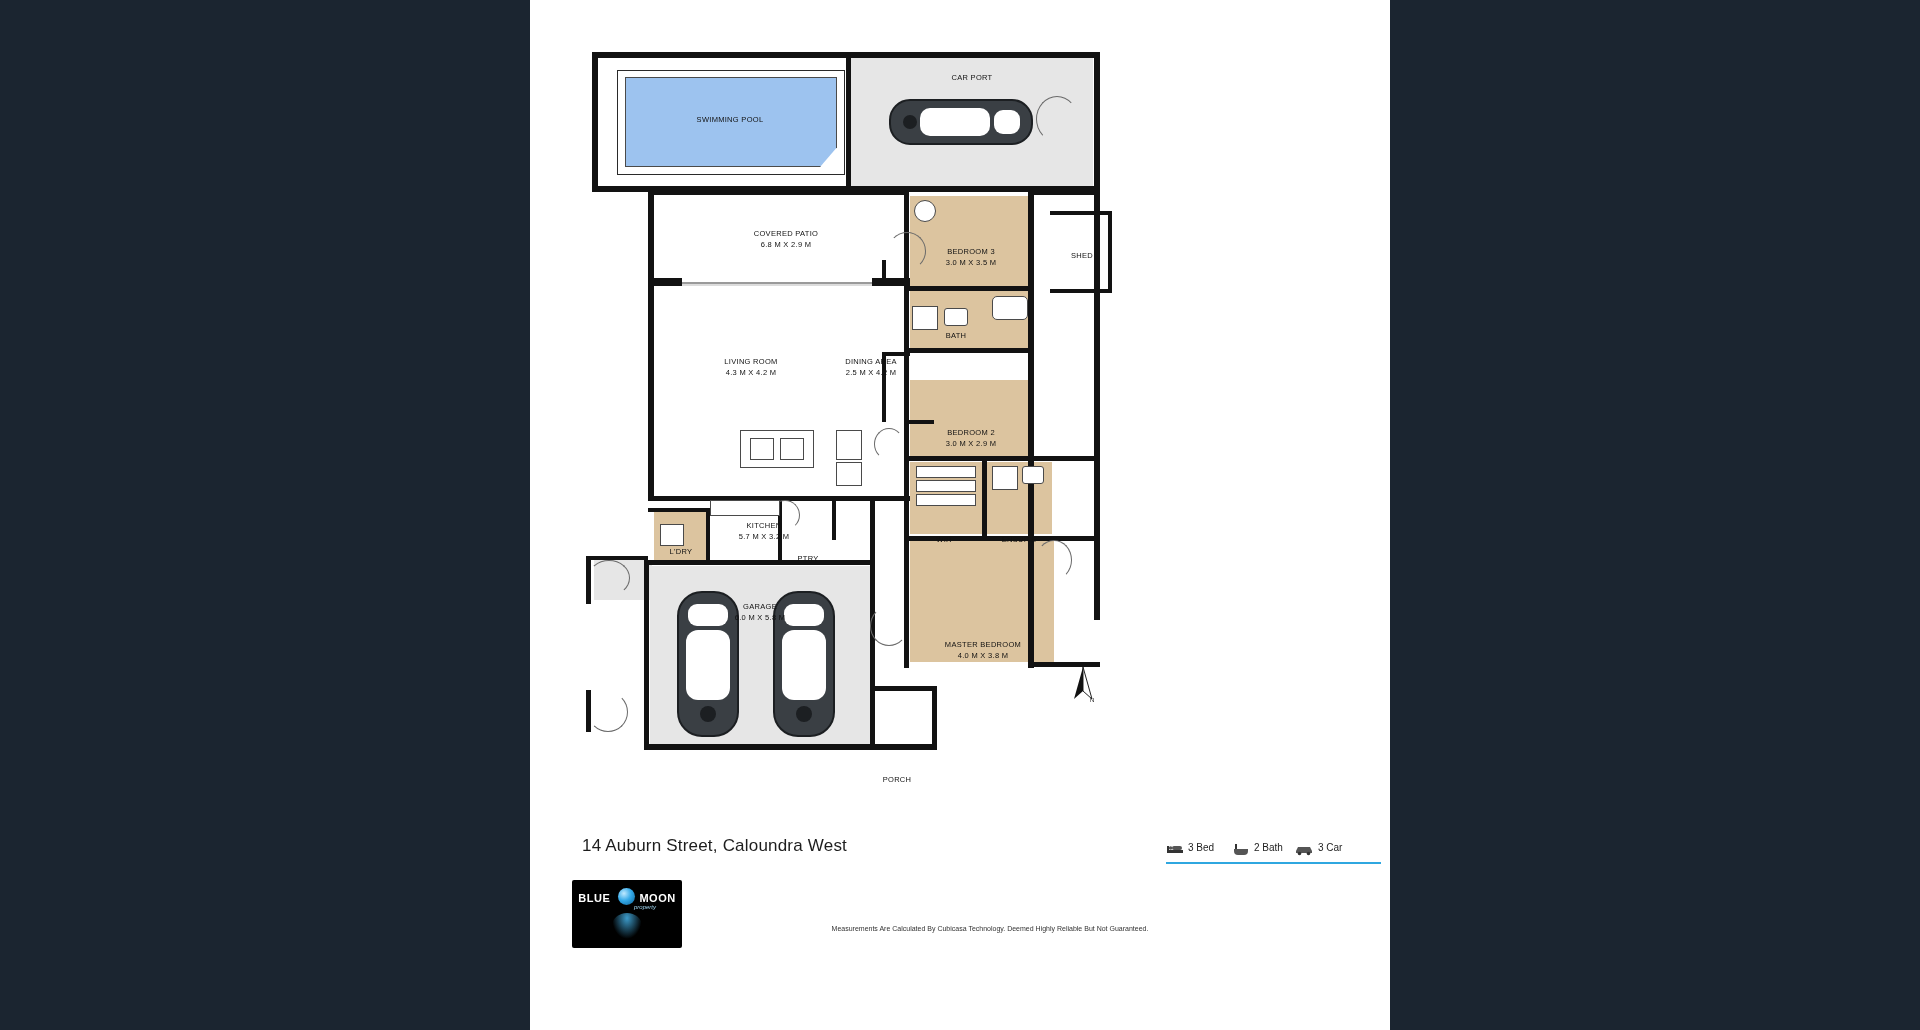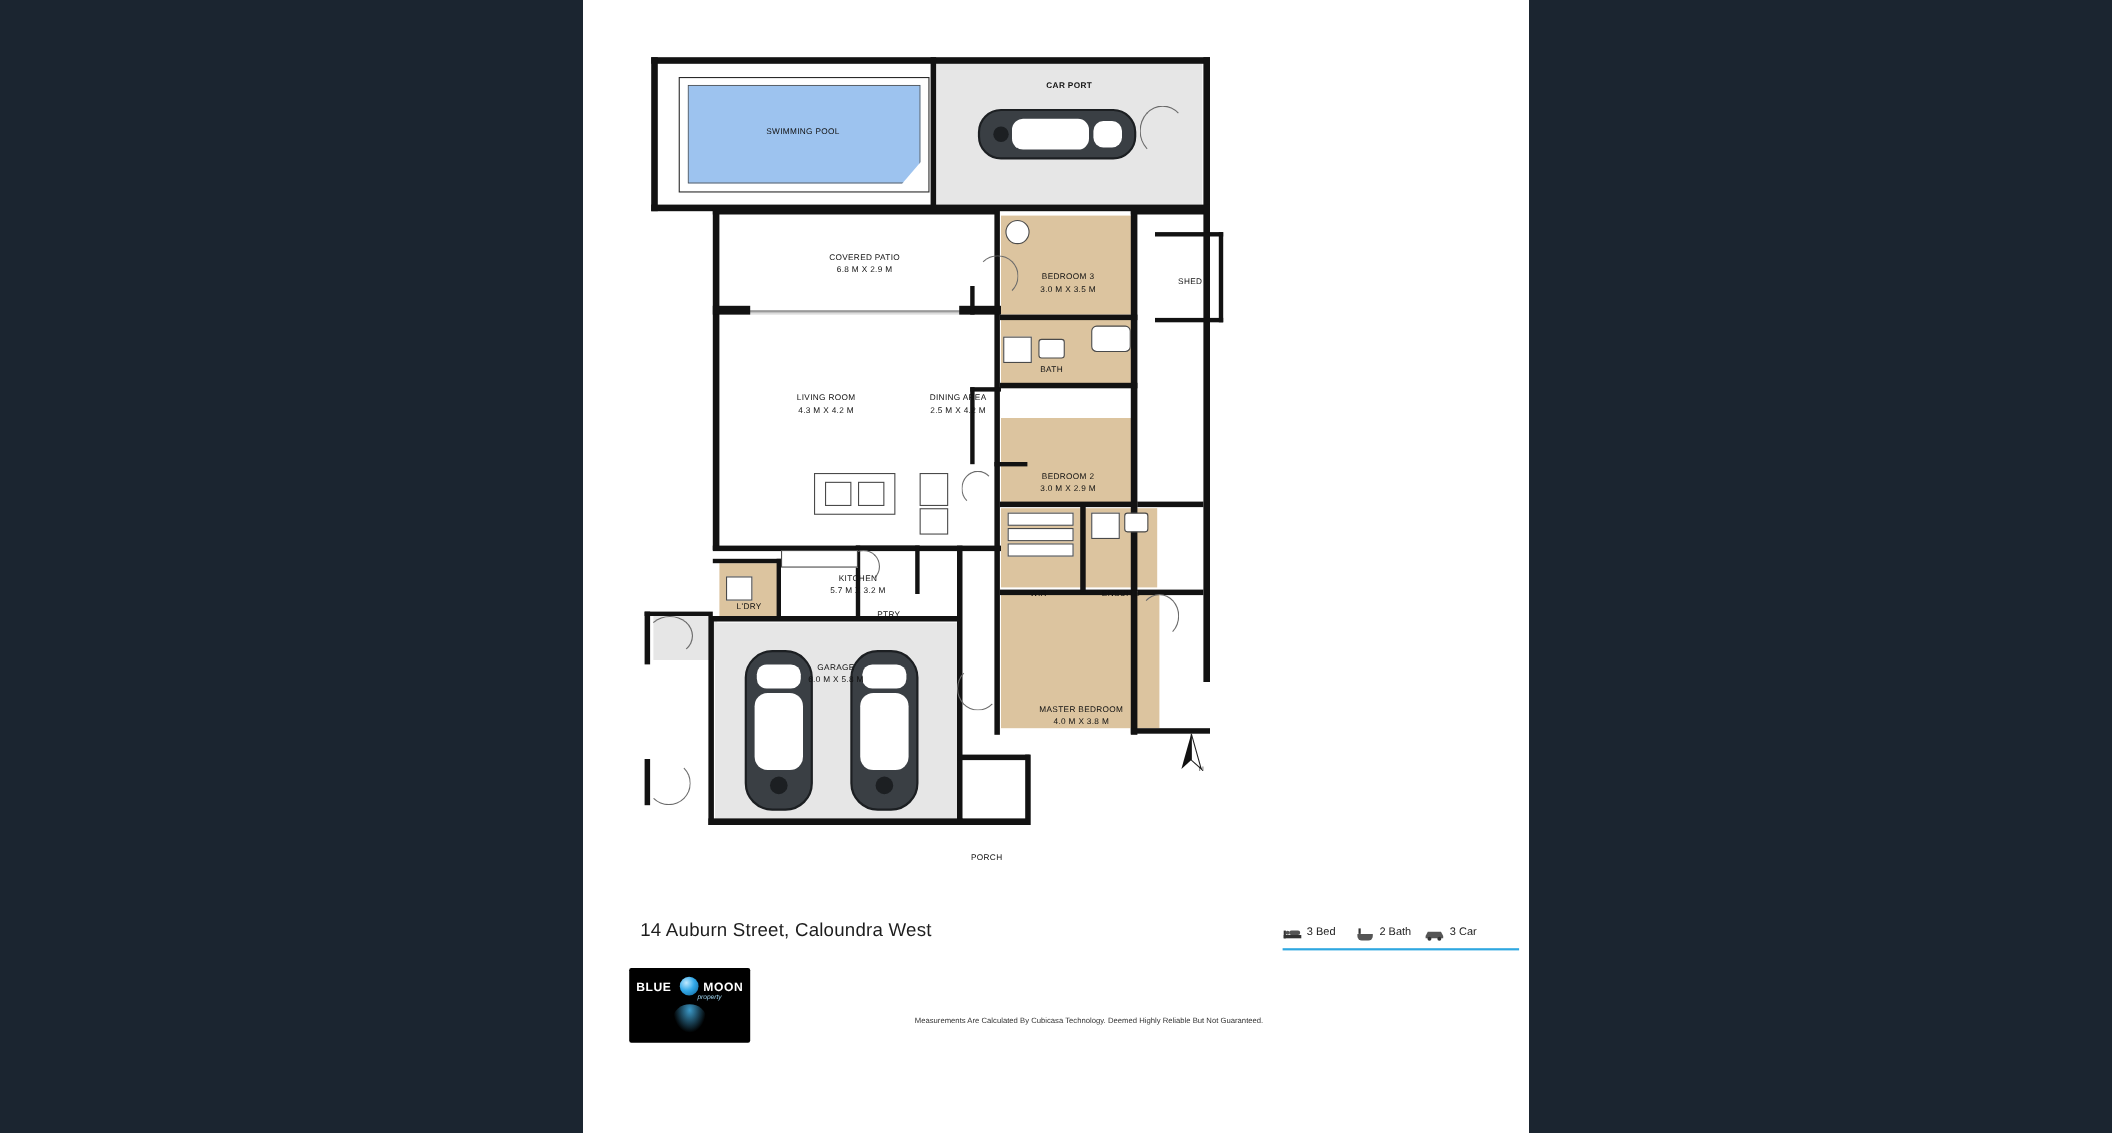--- a/index.html
+++ b/index.html
@@ -169,21 +169,21 @@
     <svg class="car" style="left:236px;top:588px;" width="76" height="152" viewBox="0 0 76 152">
       <rect x="8" y="4" width="60" height="144" rx="24" fill="#3a3f44" stroke="#1c1f22" stroke-width="2"></rect>
       <rect x="16" y="42" width="44" height="70" rx="12" fill="#ffffff"></rect>
       <rect x="18" y="16" width="40" height="22" rx="9" fill="#ffffff"></rect>
       <circle cx="38" cy="126" r="8" fill="#1c1f22"></circle>
     </svg>
 
     <div class="lbl" style="left:130px;top:114px;width:140px;">
       <span>SWIMMING POOL</span>
     </div>
-    <div class="lbl" style="left:382px;top:72px;width:120px;font-weight:bold;">
+    <div class="lbl" style="left:382px;top:72px;width:120px;">
       <span>CAR PORT</span>
     </div>
     <div class="lbl" style="left:176px;top:228px;width:160px;">
       <span>COVERED PATIO</span>
       <span class="dim">6.8 M X 2.9 M</span>
     </div>
     <div class="lbl" style="left:380px;top:246px;width:122px;">
       <span>BEDROOM 3</span>
       <span class="dim">3.0 M X 3.5 M</span>
     </div>
@@ -198,21 +198,21 @@
       <span class="dim">4.3 M X 4.2 M</span>
     </div>
     <div class="lbl" style="left:266px;top:356px;width:150px;">
       <span>DINING AREA</span>
       <span class="dim">2.5 M X 4.2 M</span>
     </div>
     <div class="lbl" style="left:380px;top:427px;width:122px;">
       <span>BEDROOM 2</span>
       <span class="dim">3.0 M X 2.9 M</span>
     </div>
-    <div class="lbl" style="left:170px;top:520px;width:160px;">
+    <div class="lbl" style="left:154px;top:520px;width:160px;">
       <span>KITCHEN</span>
       <span class="dim">5.7 M X 3.2 M</span>
     </div>
     <div class="lbl" style="left:386px;top:534px;width:56px;">
       <span>WIR</span>
     </div>
     <div class="lbl" style="left:454px;top:534px;width:70px;">
       <span>ENSUITE</span>
     </div>
     <div class="lbl" style="left:122px;top:546px;width:58px;">

